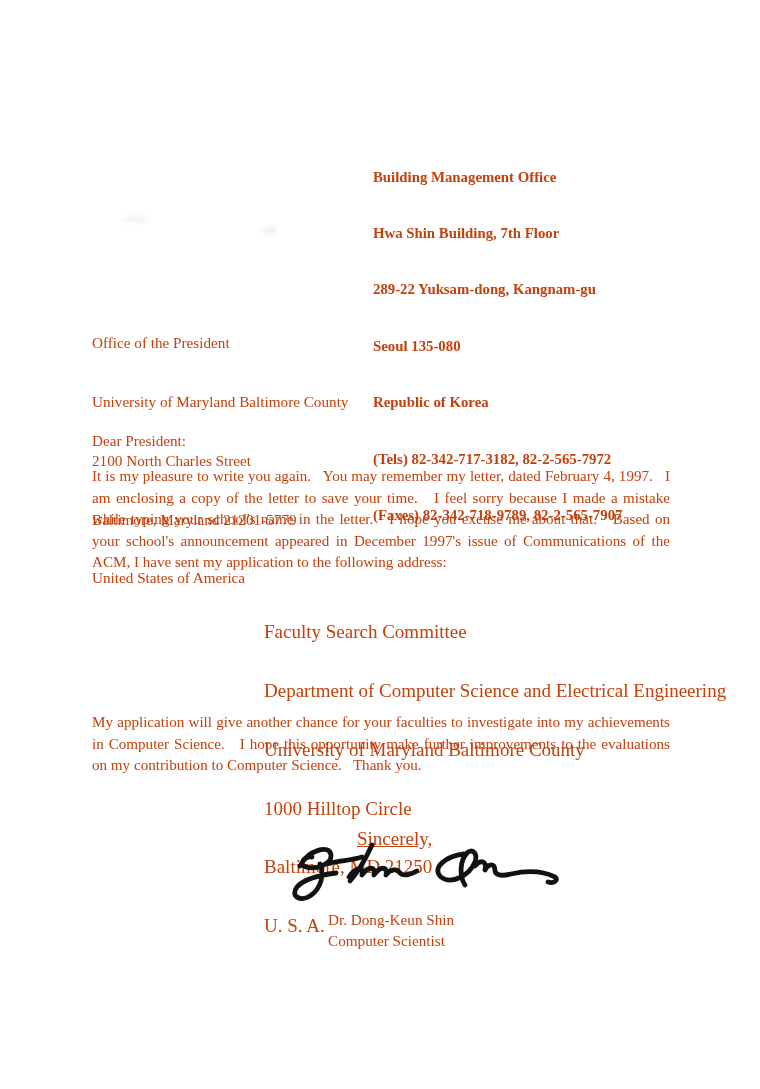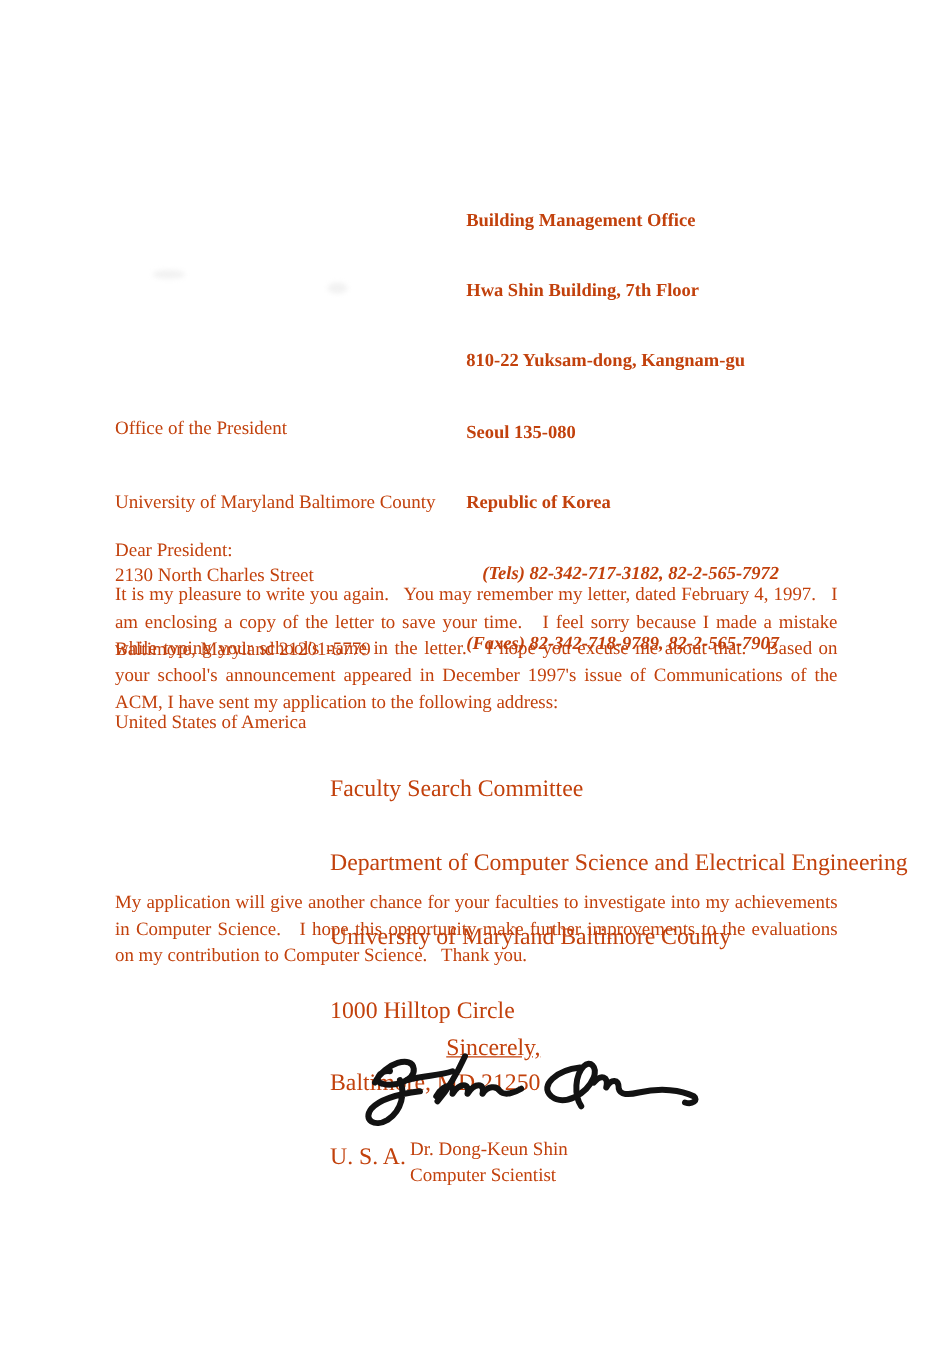--- a/index.html
+++ b/index.html
@@ -21,22 +21,20 @@
   
   .letterhead {
     left: 373px;
     top: 130px;
     font-size: 14.8px;
     line-height: 18.8px;
     font-weight: 700;
     white-space: pre;
   }
   .letterhead .contact {
-    font-style: italic;
-    text-align: right;
   }
 
   
   .recipient {
     left: 92px;
     top: 294px;
     font-size: 15.2px;
     line-height: 19.6px;
     white-space: pre;
   }
@@ -116,31 +114,31 @@
 <body>
 
 <div class="page">
 
   <div class="abs artifact artifact-1"></div>
   <div class="abs artifact artifact-2"></div>
 
   <div class="abs letterhead">
     <div>Building Management Office</div>
     <div>Hwa Shin Building, 7th Floor</div>
-    <div>810-22 Yuksam-dong, Kangnam-gu</div>
+    <div>289-22 Yuksam-dong, Kangnam-gu</div>
     <div>Seoul 135-080</div>
     <div>Republic of Korea</div>
     <div class="contact">(Tels) 82-342-717-3182, 82-2-565-7972</div>
     <div class="contact">(Faxes) 82-342-718-9789, 82-2-565-7907</div>
   </div>
 
   <div class="abs recipient">
     <div>Office of the President</div>
     <div>University of Maryland Baltimore County</div>
-    <div>2130 North Charles Street</div>
+    <div>2100 North Charles Street</div>
     <div>Baltimore, Maryland 21201-5779</div>
     <div>United States of America</div>
   </div>
 
   <div class="abs salutation">Dear President:</div>
 
   <div class="abs para para1">It is my pleasure to write you again.   You may remember my letter, dated February 4, 1997.   I am enclosing a copy of the letter to save your time.   I feel sorry because I made a mistake while typing your school's name in the letter.   I hope you excuse me about that.   Based on your school's announcement appeared in December 1997's issue of Communications of the ACM, I have sent my application to the following address:</div>
 
   <div class="abs inside-address">
     <div>Faculty Search Committee</div>

